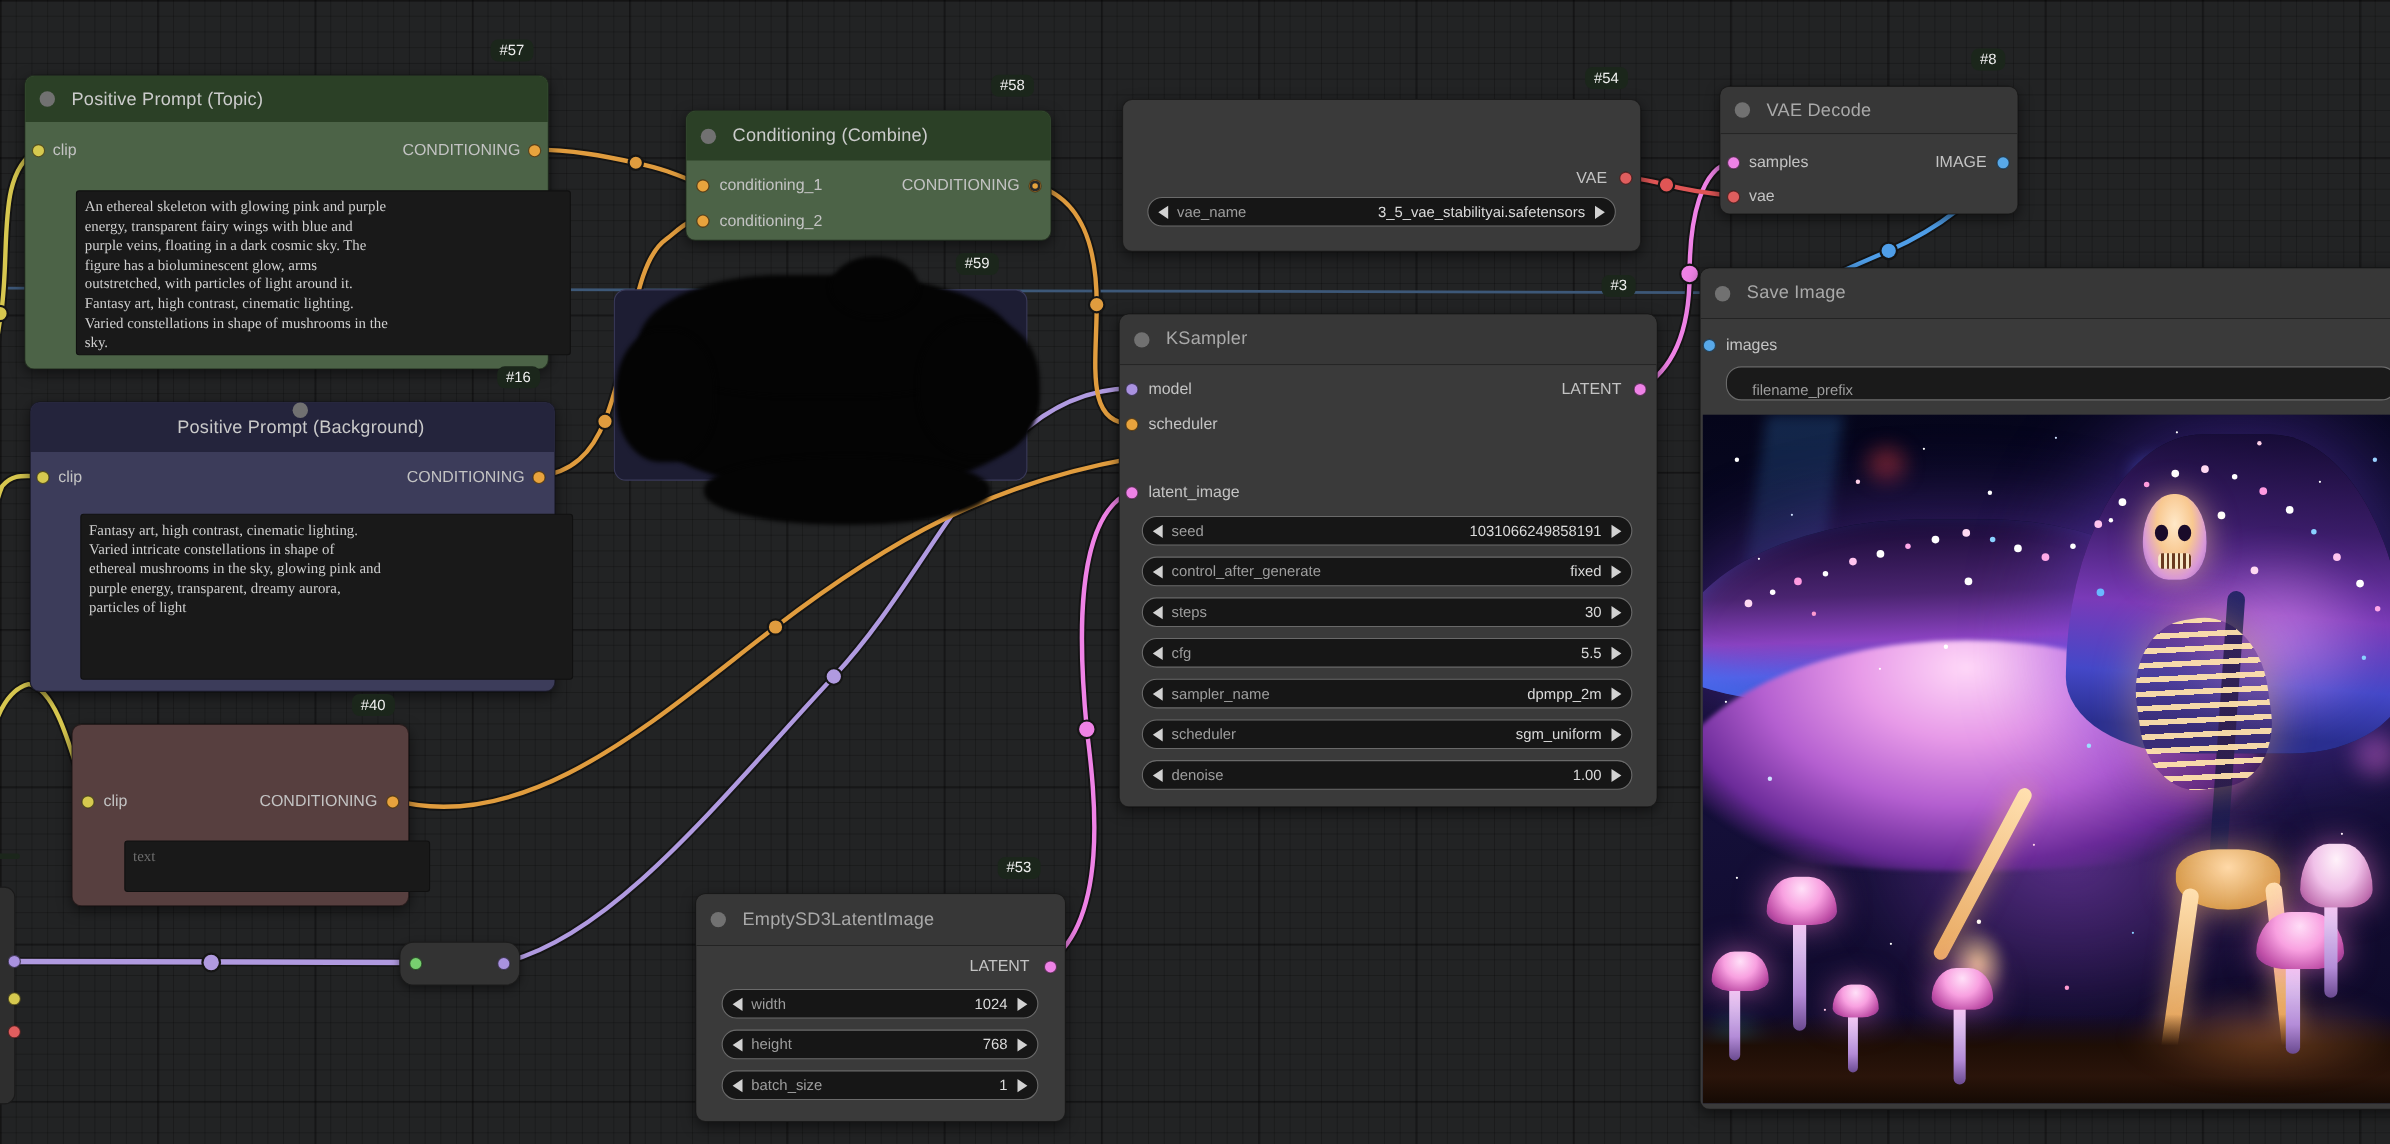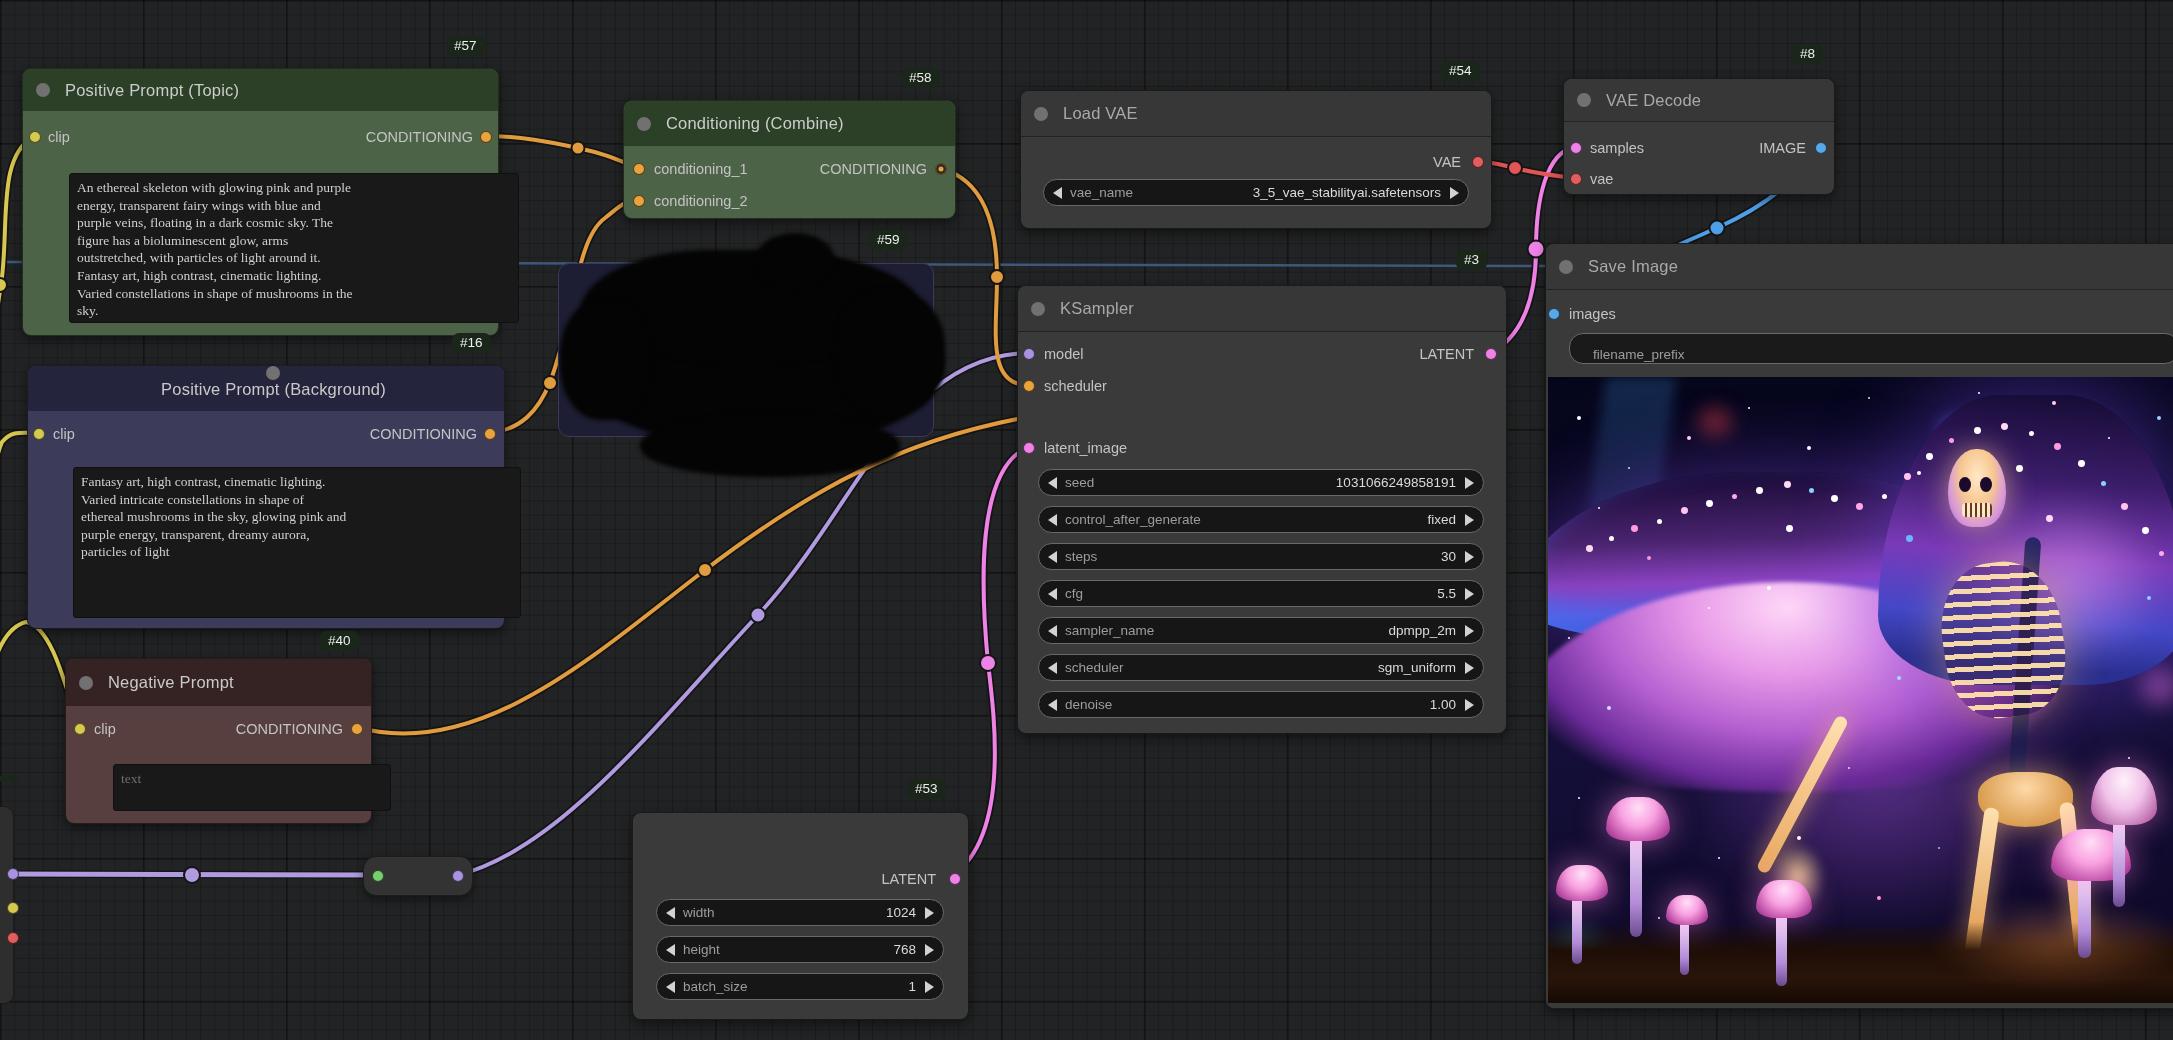--- a/index.html
+++ b/index.html
@@ -156,24 +156,20 @@
       <span class="pdot" style="right:8px;top:6px;background:#e8a33d;"></span>
     </div>
     <div class="txtw" style="left:12px;top:101px;width:448px;height:151px;">Fantasy art, high contrast, cinematic lighting.
 Varied intricate constellations in shape of
 ethereal mushrooms in the sky, glowing pink and
 purple energy, transparent, dreamy aurora,
 particles of light</div>
   </div>
 
   <div class="n maroon" style="left:65px;top:658px;width:305px;height:164px;">
-    <div class="nh" style="height:47px;">
-      <span class="tdot"></span>
-      <span class="ttl">Negative Prompt</span>
-    </div>
     <div class="prow" style="left:0;top:58px;right:0;">
       <span class="pdot" style="left:8px;top:6px;background:#d6c94f;"></span>
       <span class="plabel" style="left:28px;">clip</span>
       <span class="plabel" style="right:28px;">CONDITIONING</span>
       <span class="pdot" style="right:8px;top:6px;background:#e8a33d;"></span>
     </div>
     <div class="txtw ph" style="left:14px;top:105px;width:278px;height:47px;">text</div>
   </div>
 
   <div class="n green" style="left:623px;top:100px;width:331px;height:117px;">
@@ -195,24 +191,20 @@
 
   <div style="position:absolute;left:558px;top:263px;width:374px;height:172px;background:#1d1d33;border:1px solid #3a3a5a;border-radius:11px;z-index:2;"></div>
   <div class="blob" style="left:565px;top:256px;width:378px;height:190px;border-radius:45% 40% 45% 50% / 55% 60% 45% 50%;"></div>
   <div class="blob" style="left:580px;top:250px;width:340px;height:110px;border-radius:40% 50% 45% 45% / 60% 55% 50% 45%;"></div>
   <div class="blob" style="left:755px;top:233px;width:80px;height:55px;border-radius:50%;"></div>
   <div class="blob" style="left:640px;top:415px;width:260px;height:62px;border-radius:48%;"></div>
   <div class="blob" style="left:835px;top:290px;width:110px;height:125px;border-radius:45%;"></div>
   <div class="blob" style="left:560px;top:300px;width:90px;height:120px;border-radius:45%;"></div>
 
   <div class="n gray" style="left:1020px;top:90px;width:470px;height:137px;">
-    <div class="nh" style="height:45px;">
-      <span class="tdot"></span>
-      <span class="ttl">Load VAE</span>
-    </div>
     <div class="prow" style="left:0;top:59px;right:0;">
       <span class="plabel" style="right:30px;">VAE</span>
       <span class="pdot" style="right:7px;top:6px;background:#e05e5e;"></span>
     </div>
     <div class="pill" style="left:22px;top:88px;width:426px;">
       <span class="arl"></span>
       <span class="wl">vae_name</span>
       <span class="sp"></span>
       <span class="wv">3_5_vae_stabilityai.safetensors</span>
       <span class="arr"></span>
@@ -376,20 +368,24 @@
       <div class="stem-s" style="left:228px;top:533px;width:11px;height:76px;"></div>
       <div class="cap-s" style="left:208px;top:503px;width:56px;height:38px;"></div>
       <div class="stem-s" style="left:530px;top:493px;width:13px;height:88px;"></div>
       <div class="cap-s" style="left:503px;top:452px;width:80px;height:52px;"></div>
       <div class="stem-s" style="left:565px;top:438px;width:12px;height:92px;"></div>
       <div class="cap-s" style="left:543px;top:390px;width:66px;height:58px;background:radial-gradient(ellipse at 50% 25%,#fff2fa 0%,#f0c0e8 45%,#c070b0 80%,#8a3a88 100%);"></div>
     </div>
   </div>
 
   <div class="n gray" style="left:632px;top:812px;width:335px;height:206px;">
+    <div class="nh" style="height:46px;">
+      <span class="tdot"></span>
+      <span class="ttl">EmptySD3LatentImage</span>
+    </div>
     <div class="prow" style="left:0;top:54px;right:0;">
       <span class="plabel" style="right:32px;">LATENT</span>
       <span class="pdot" style="right:7px;top:6px;background:#ee82e6;"></span>
     </div>
     <div class="pill" style="left:23px;top:86px;width:288px;">
       <span class="arl"></span>
       <span class="wl">width</span>
         <span class="sp"></span>
       <span class="wv">1024</span>
       <span class="arr"></span>

